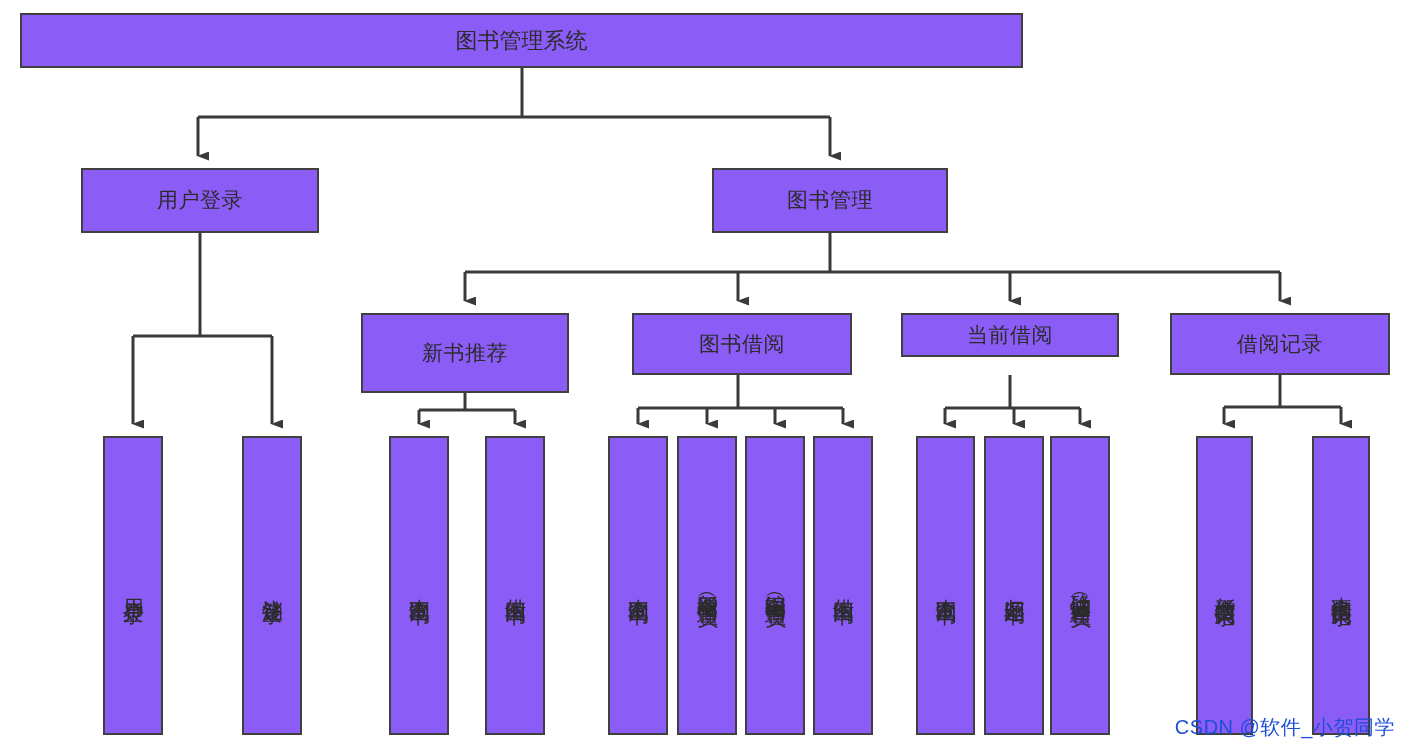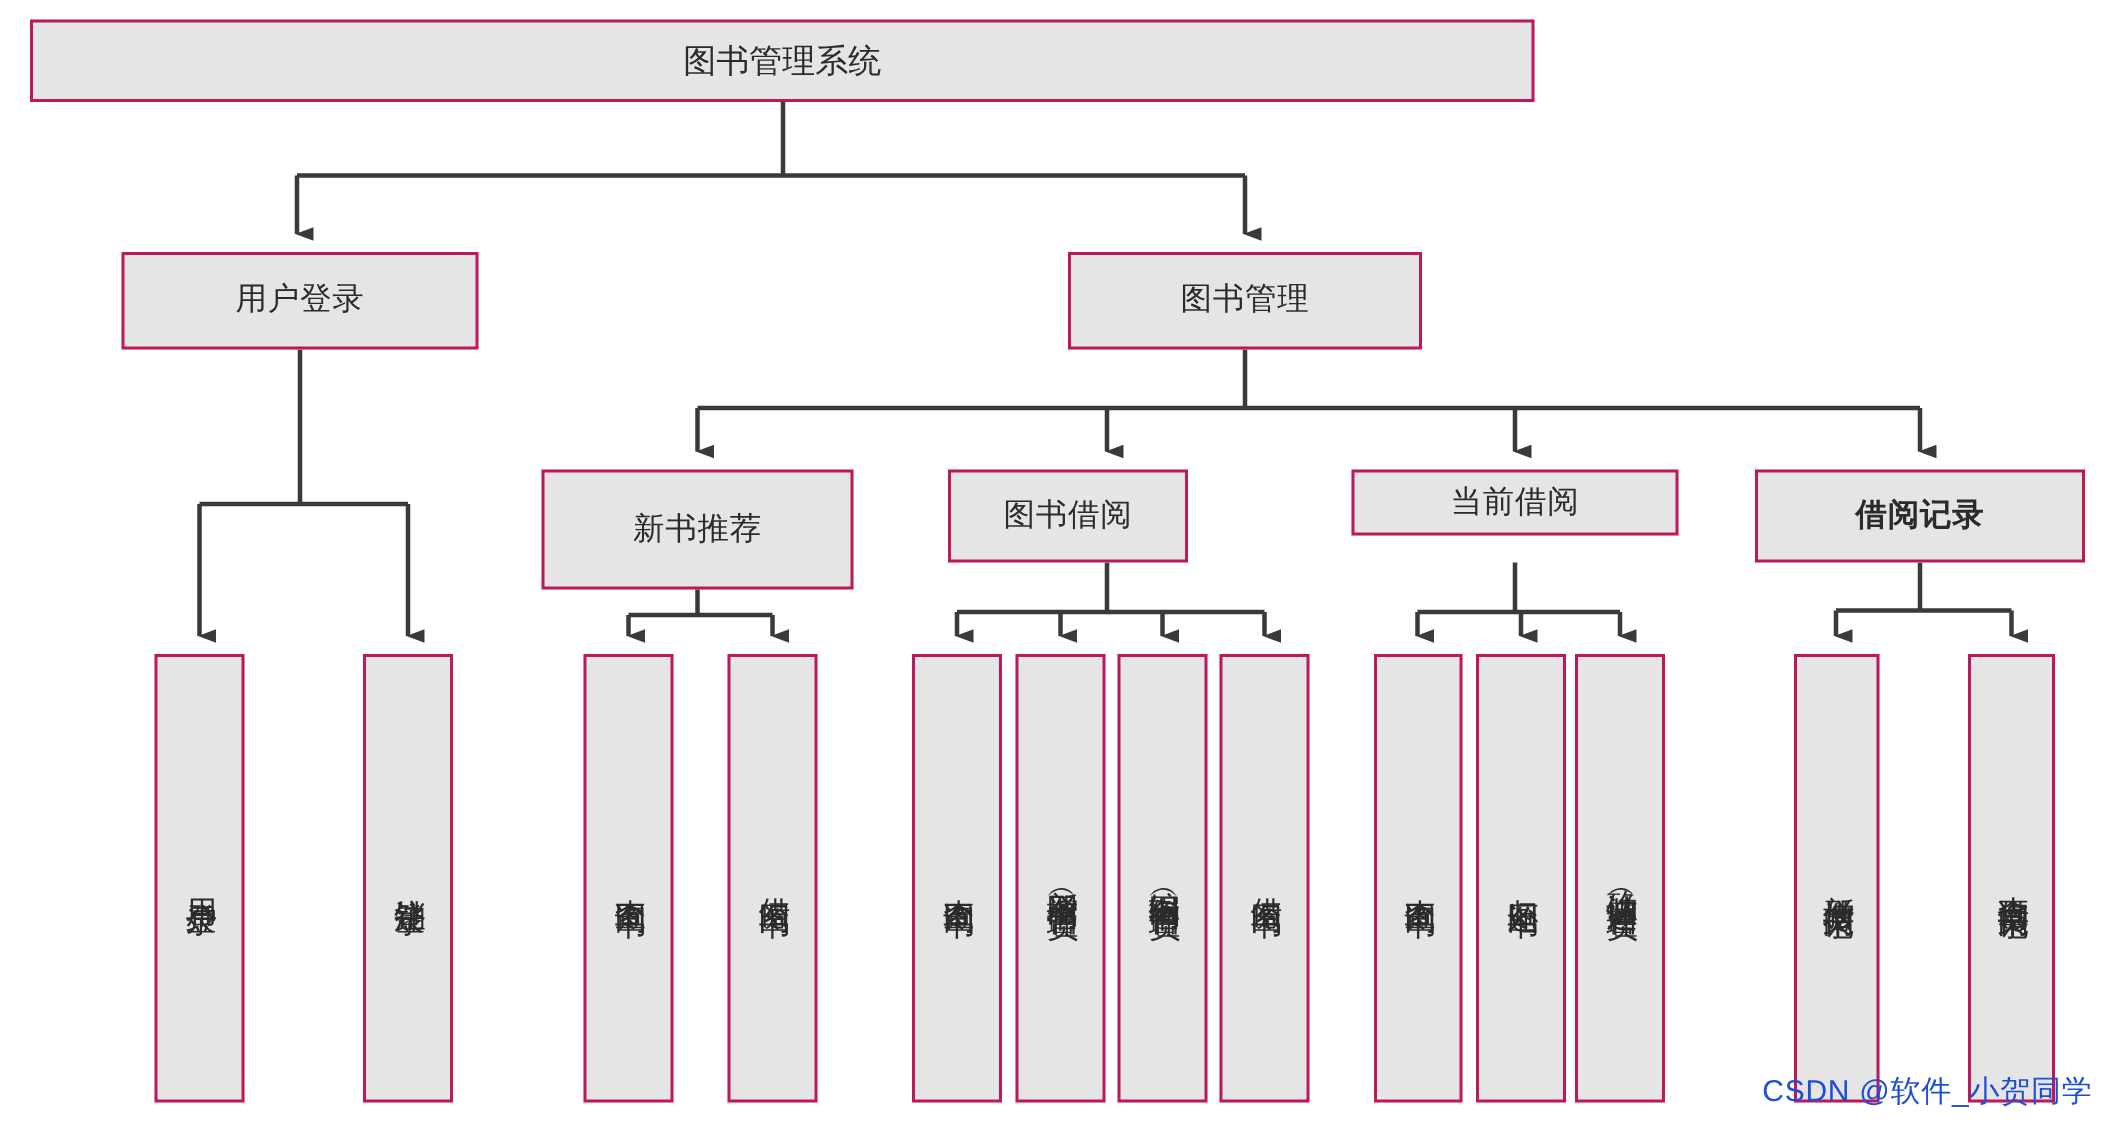--- a/index.html
+++ b/index.html
@@ -21,22 +21,22 @@
     position: absolute;
     left: 0;
     top: 0;
     width: 1405px;
     height: 747px;
     pointer-events: none;
   }
   .node {
     position: absolute;
     box-sizing: border-box;
-    border: 2px solid #be185d;
-    background: #e5e5e5;
+    border: 2px solid #404040;
+    background: #8b5cf6;
     display: flex;
     align-items: center;
     justify-content: center;
     color: #2b2b2b;
     line-height: 1.18;
   }
   .node.h {
     font-size: 21px;
     letter-spacing: 0.5px;
   }
@@ -131,27 +131,27 @@
   <div class="node h" style="left:81px; top:168px; width:238px; height:65px;">
     <span class="htext">用户登录</span>
   </div>
   <div class="node h" style="left:712px; top:168px; width:236px; height:65px;align-items:center;">
     <span class="htext">图书管理</span>
   </div>
 
   <div class="node h" style="left:361px; top:313px; width:208px; height:80px;">
     <span class="htext">新书推荐</span>
   </div>
-  <div class="node h" style="left:632px; top:313px; width:160px; height:62px;">
+  <div class="node h" style="left:632px; top:313px; width:220px; height:62px;">
     <span class="htext">图书借阅</span>
   </div>
   <div class="node h" style="left:901px; top:313px; width:218px; height:44px;">
     <span class="htext">当前借阅</span>
   </div>
-  <div class="node h" style="left:1170px; top:313px; width:220px; height:62px;font-weight:bold;">
+  <div class="node h" style="left:1170px; top:313px; width:220px; height:62px;">
     <span class="htext">借阅记录</span>
   </div>
 
   <div class="node leaf" style="left:103px; top:436px; width:60px; height:299px;">
     <span class="vtext">用户登录</span>
   </div>
   <div class="node leaf" style="left:242px; top:436px; width:60px; height:299px;">
     <span class="vtext">注销登录</span>
   </div>
   <div class="node leaf" style="left:389px; top:436px; width:60px; height:299px;">

